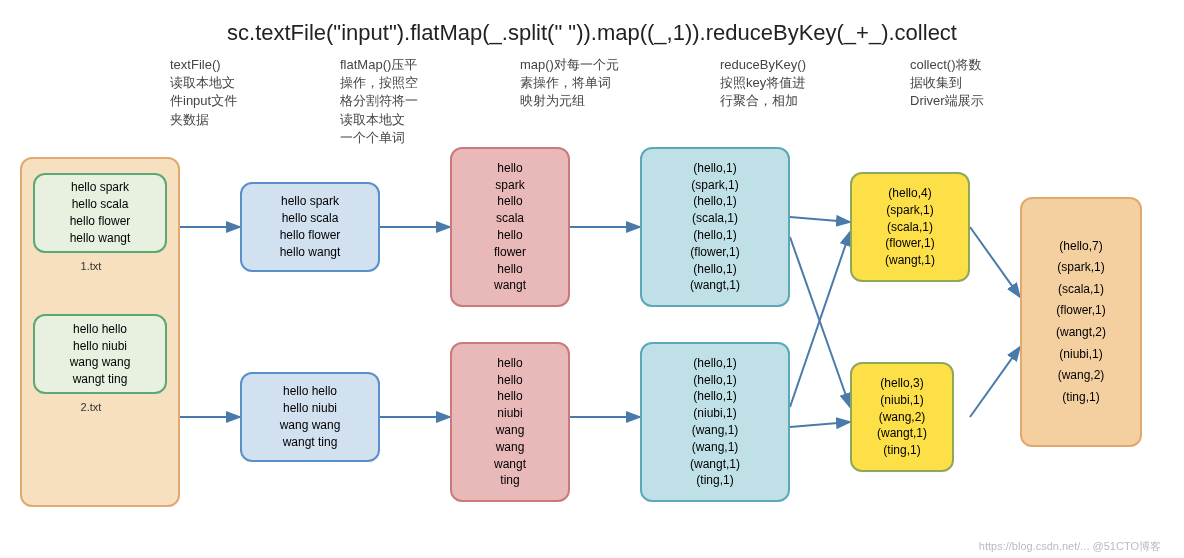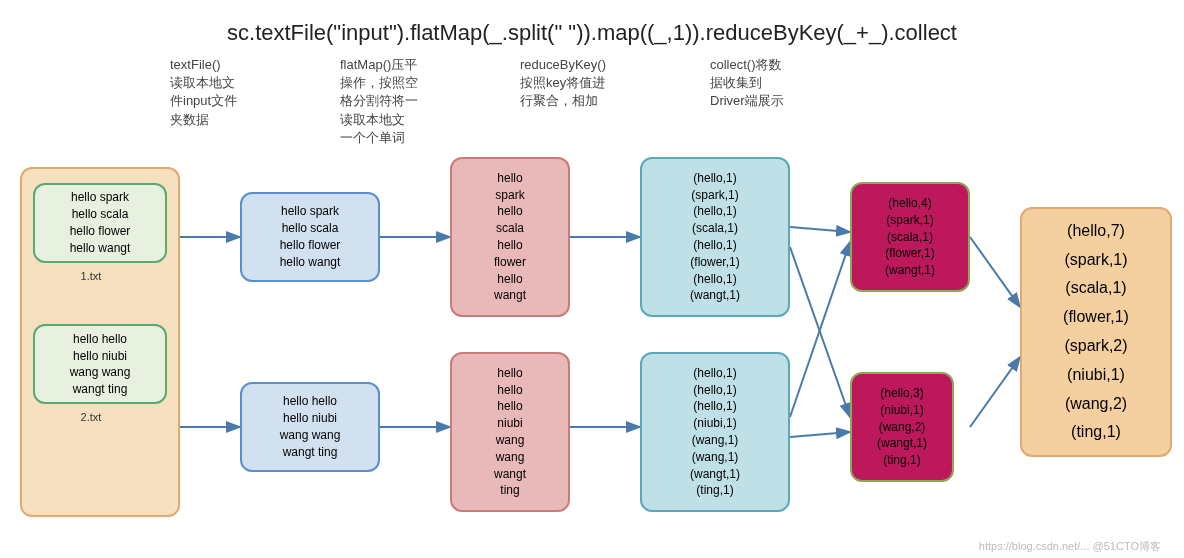--- a/index.html
+++ b/index.html
@@ -13,21 +13,20 @@
   }
   .title {
     text-align: center;
     font-size: 22px;
     padding: 20px 0 10px 0;
     color: #222;
   }
   .stage-labels {
     display: flex;
     padding: 0 20px;
-    margin-bottom: 10px;
   }
   .stage-label {
     font-size: 13px;
     color: #444;
     line-height: 1.4;
     white-space: pre-line;
   }
   .diagram {
     position: relative;
     width: 100%;
@@ -46,21 +45,21 @@
     text-align: center;
     padding: 6px 4px;
   }
   .group-box {
     border-color: #e0a96d;
     background: #f7e0c0;
   }
   .blue1-box { border-color: #5a8fc9; background: #d1e1f0; }
   .pink-box  { border-color: #c97b7b; background: #e9b8b8; }
   .teal-box  { border-color: #5aa8b8; background: #bfe0e6; }
-  .green-box { border-color: #8ca85a; background: #be185d; text-align: center; }
+  .green-box { border-color: #8ca85a; background: #fde047; text-align: center; }
   .orange-box{ border-color: #e0a96d; background: #f4cfa0; }
   .inner-box {
     border-color: #5aa873;
     background: #e8f0e0;
     position: relative;
     margin: 4px 0;
     width: 90%;
   }
   .file-label {
     font-size: 11px;
@@ -84,20 +83,23 @@
 <div class="stage-labels">
   <div class="stage-label" style="width:170px;margin-left:150px">textFile()
 读取本地文
 件input文件
 夹数据</div>
   <div class="stage-label" style="width:180px">flatMap()压平
 操作，按照空
 格分割符将一
 读取本地文
 一个个单词</div>
+  <div class="stage-label" style="width:200px">map()对每一个元
+素操作，将单词
+映射为元组</div>
   <div class="stage-label" style="width:190px">reduceByKey()
 按照key将值进
 行聚合，相加</div>
   <div class="stage-label" style="width:150px">collect()将数
 据收集到
 Driver端展示</div>
 </div>
 
 <div class="diagram">
 
@@ -207,26 +209,26 @@
     <span>(wangt,1)</span>
   </div>
   <div class="box green-box" style="left:850px;top:215px;width:104px;height:110px">
     <span>(hello,3)</span>
     <span>(niubi,1)</span>
     <span>(wang,2)</span>
     <span>(wangt,1)</span>
     <span>(ting,1)</span>
   </div>
 
-  <div class="box orange-box" style="left:1020px;top:50px;width:152px;height:250px;font-size:16px;line-height:1.8">
+  <div class="box orange-box" style="left:1020px;top:50px;width:122px;height:250px;font-size:12px;line-height:1.8">
     <span>(hello,7)</span>
     <span>(spark,1)</span>
     <span>(scala,1)</span>
     <span>(flower,1)</span>
-    <span>(spark,2)</span>
+    <span>(wangt,2)</span>
     <span>(niubi,1)</span>
     <span>(wang,2)</span>
     <span>(ting,1)</span>
   </div>
 
 </div>
 
 <div class="watermark">https://blog.csdn.net/... @51CTO博客</div>
 
 </body></html>

